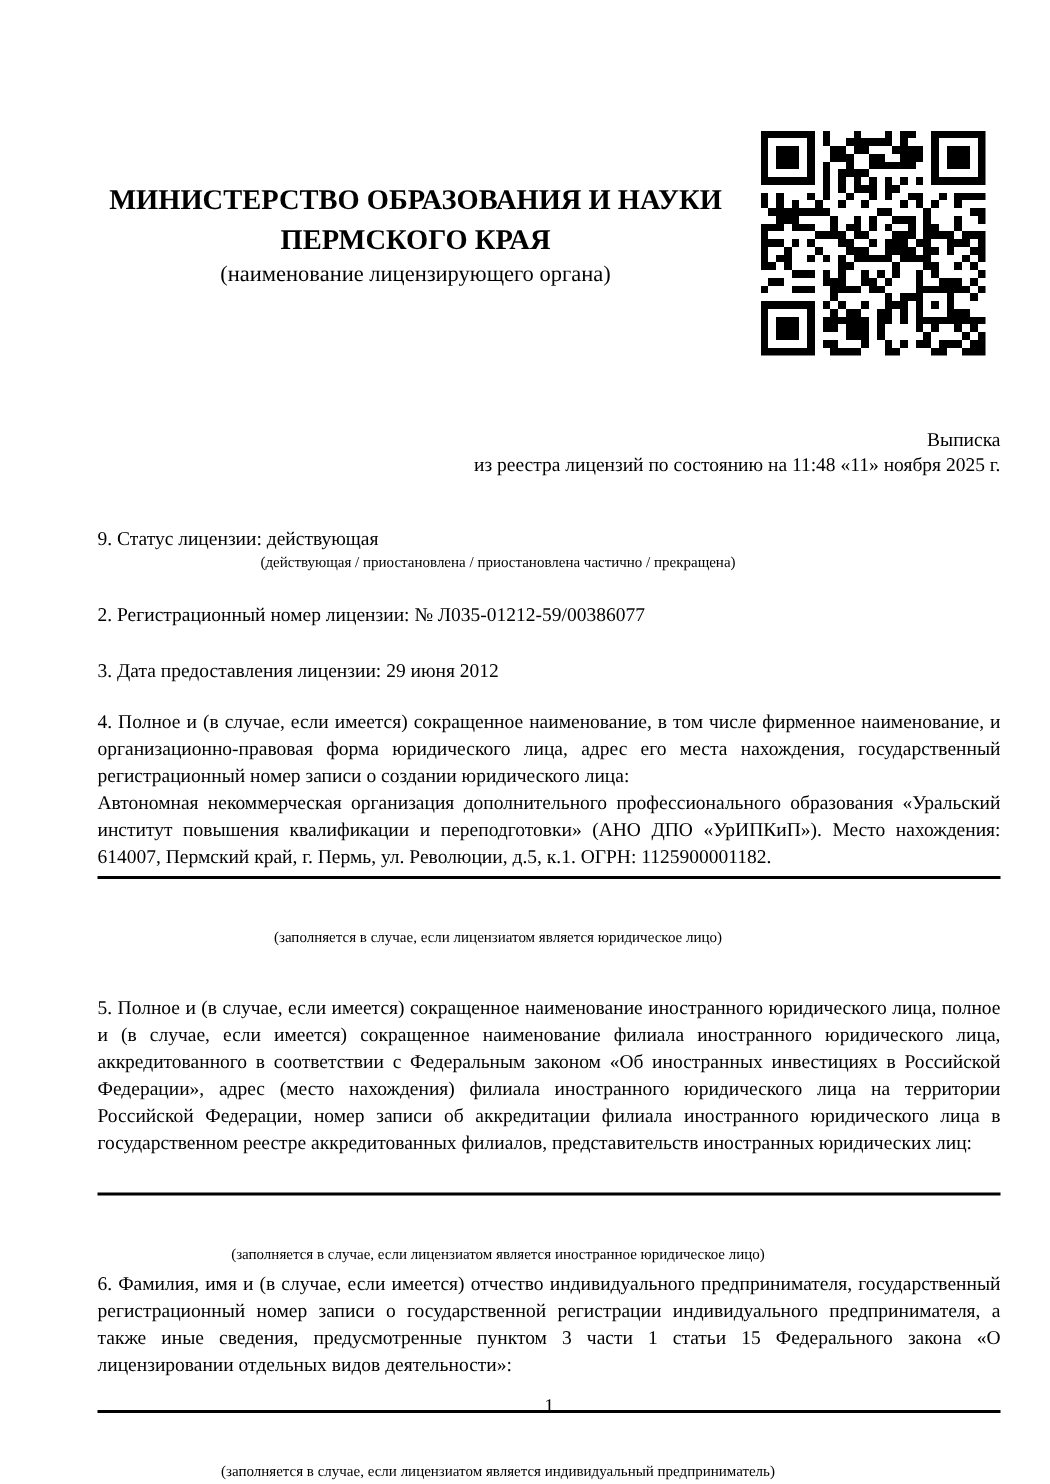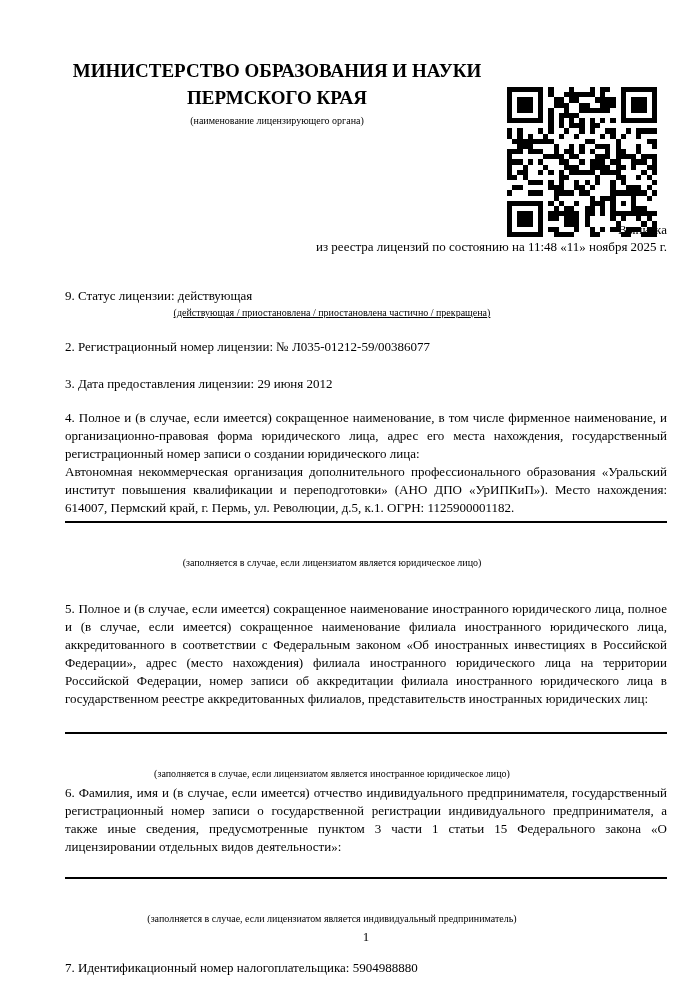--- a/index.html
+++ b/index.html
@@ -22,29 +22,29 @@
   .qr {
     position: absolute;
     top: 87px;
     left: 507px;
     width: 150px;
     height: 150px;
   }
   .header-text {
     width: 424px;
     text-align: center;
-    padding-top: 57px;
+    padding-top: 120px;
   }
   .ministry-line {
     font-weight: bold;
     font-size: 19px;
     line-height: 27px;
   }
   .org-caption {
-    font-size: 10px;
+    font-size: 15px;
     line-height: 13px;
     margin-top: 3px;
   }
   .doc-title {
     margin-top: 94px;
     width: 602px;
     text-align: right;
     line-height: 17px;
   }
   .line-item {
@@ -56,21 +56,21 @@
     width: 602px;
   }
   .caption {
     font-size: 10px;
     line-height: 13px;
     text-align: center;
     width: 534px;
     margin-top: 33px;
   }
   .item-status   { margin-top: 32px; }
-  .status-caption{ margin-top: 1px; text-decoration: underline; }
+  .status-caption{ margin-top: 1px; }
   .item-reg      { margin-top: 19px; }
   .item-date     { margin-top: 19px; }
   .item-legal    { margin-top: 16px; }
   .item-foreign  { margin-top: 31px; }
   .item-ip       { margin-top: 4px; }
   .item-inn      { margin-top: 34px; }
   .rule {
     border: 0;
     border-top: 2px solid #000000;
     margin: 0;

